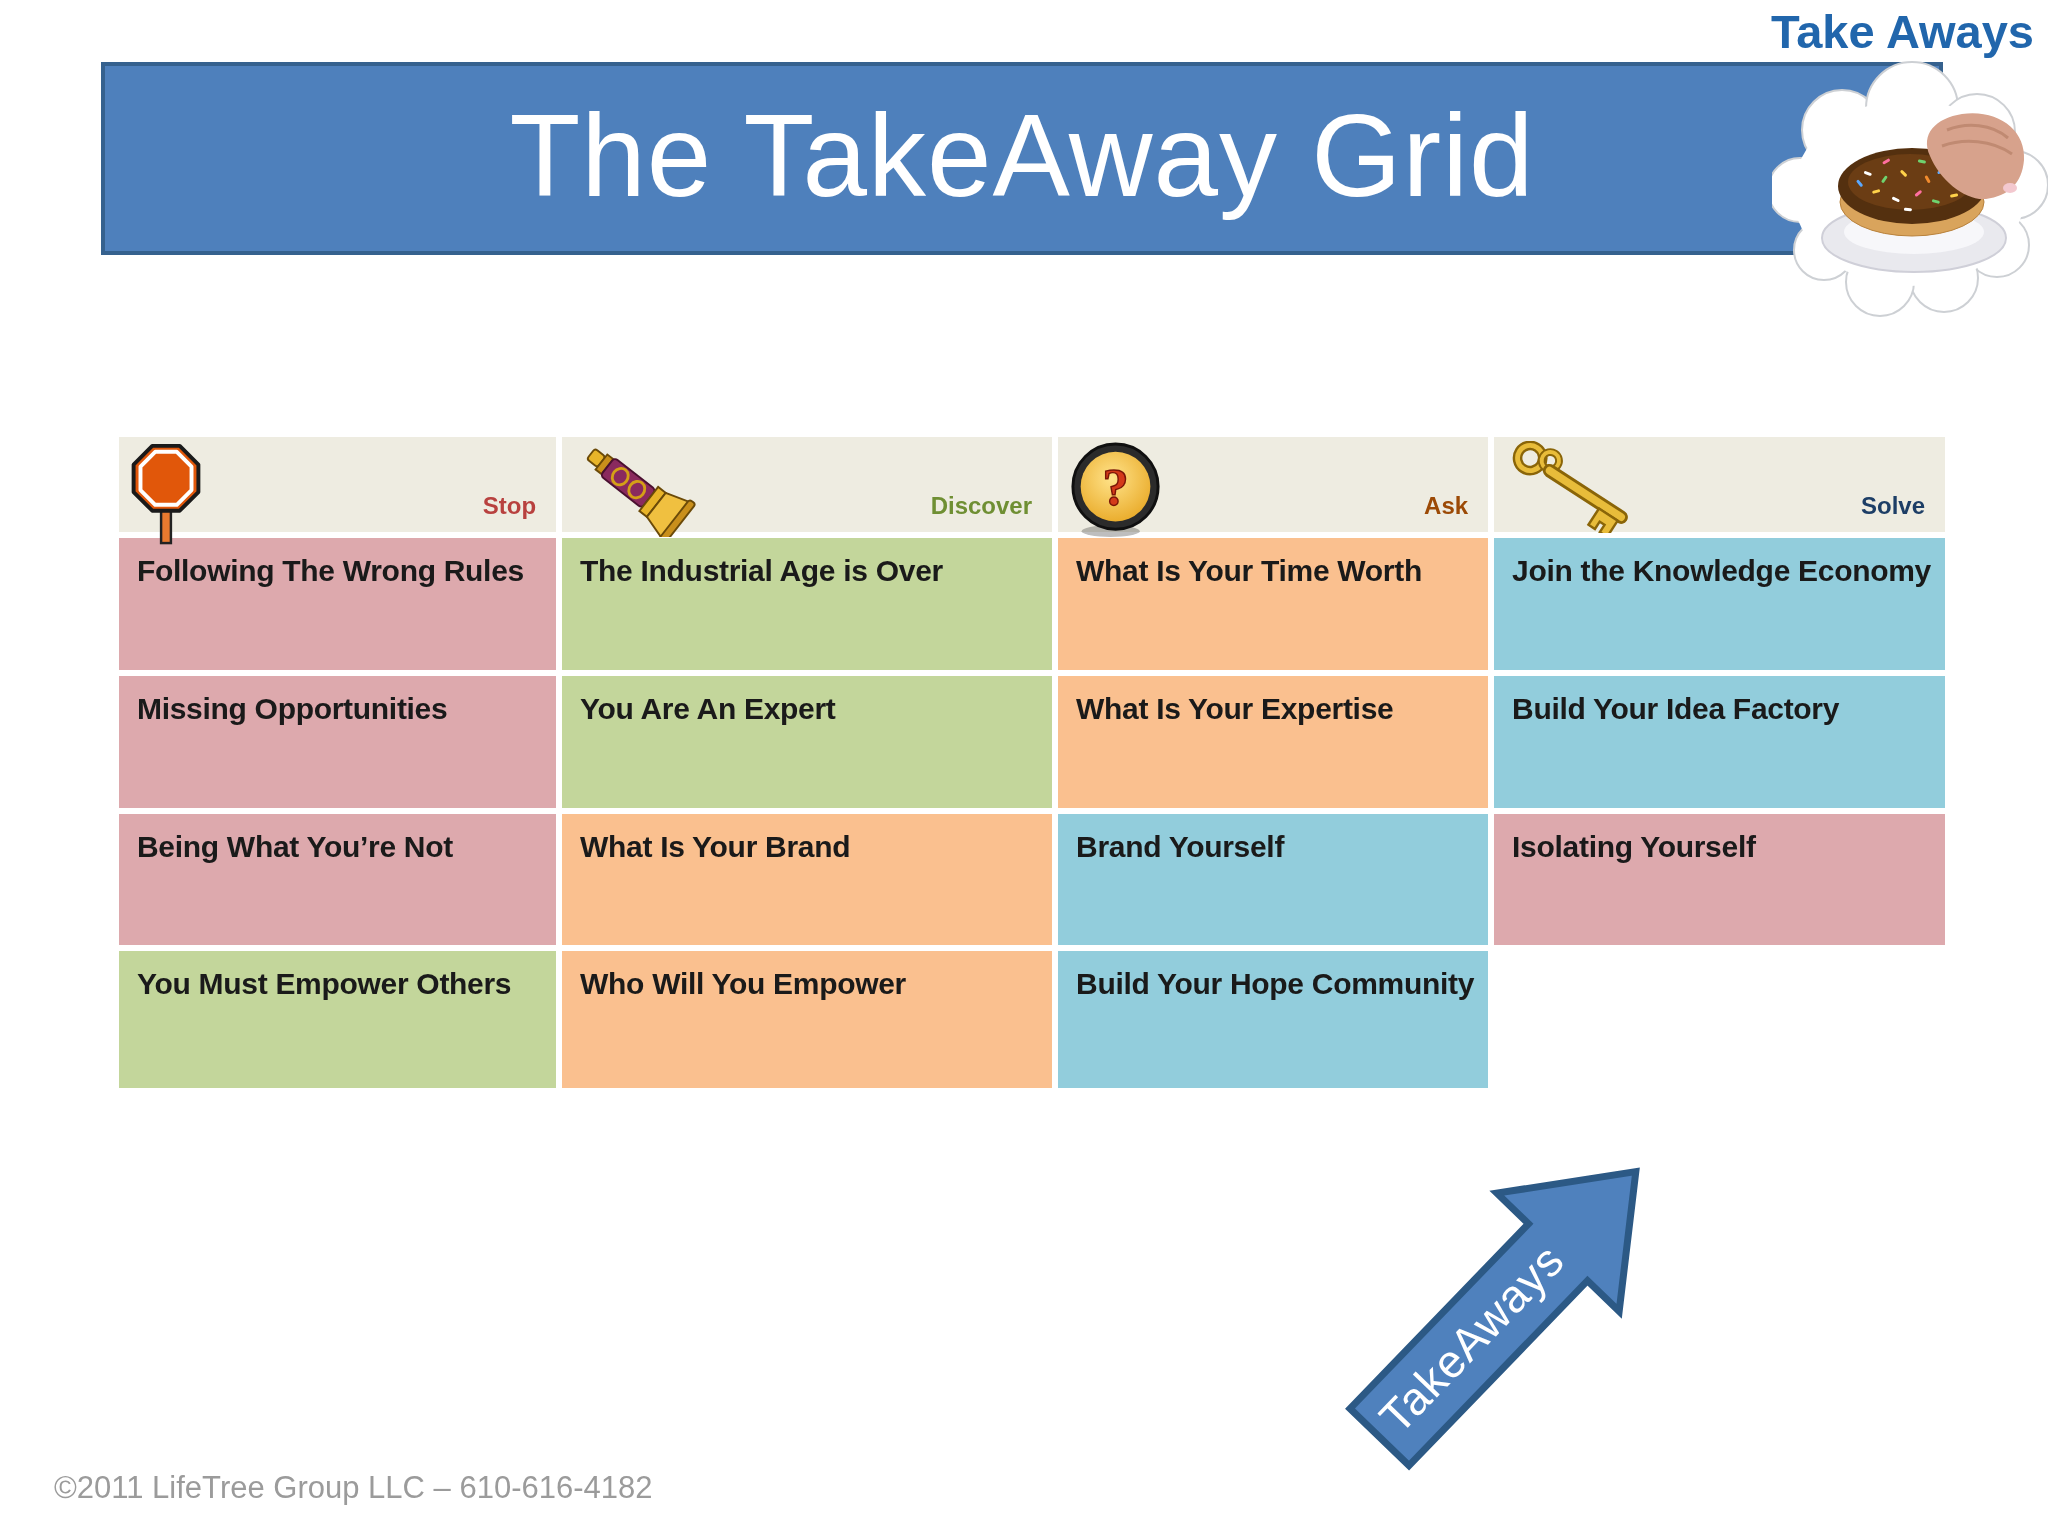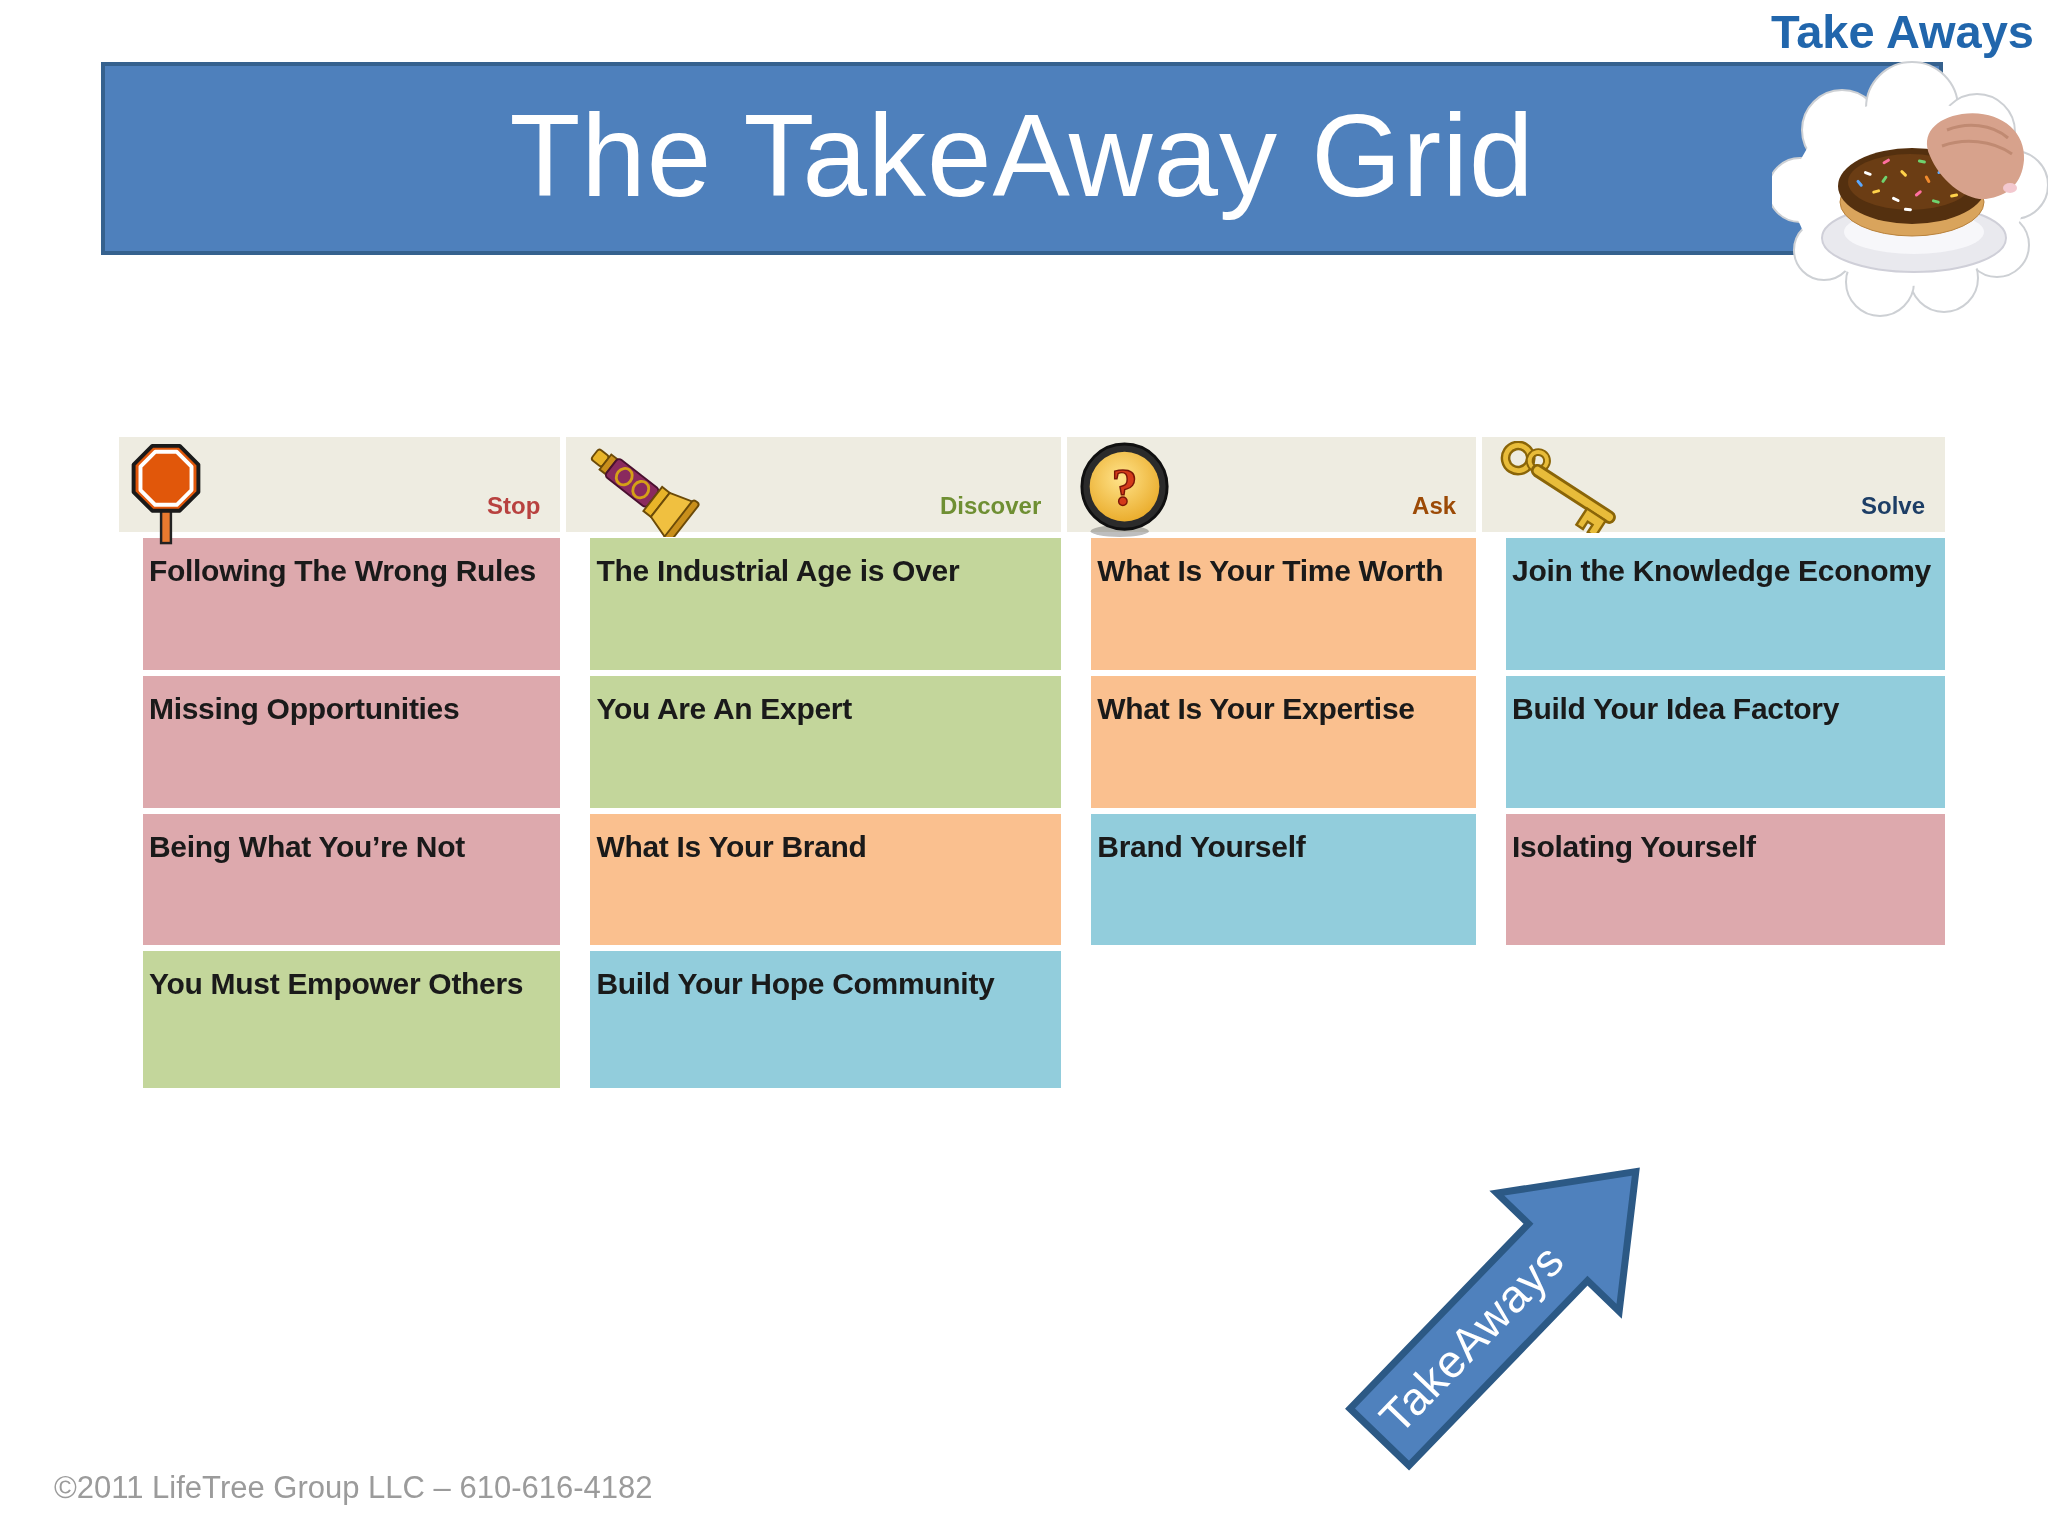--- a/index.html
+++ b/index.html
@@ -26,22 +26,22 @@
         grid-template-rows:95px 132px 132px 131px 137px;gap:6px;}
   .hcell{position:relative;background:#eeece1;display:flex;align-items:flex-end;
          justify-content:flex-end;padding:0 20px 12px 0;box-sizing:border-box;overflow:visible;}
   .hicon{position:absolute;left:12px;top:4px;line-height:0;}
   .hlabel{font-size:24px;font-weight:bold;}
   .col-stop .hlabel{color:#b8413f;}
   .col-discover .hlabel{color:#6f8f33;}
   .col-ask .hlabel{color:#9c4a06;}
   .col-solve .hlabel{color:#1d3e66;margin-left:48px;}
 
-  .cell{padding:16px 14px 0 6px;box-sizing:border-box;font-size:30px;font-weight:bold;
-        color:#1a1a1a;letter-spacing:-0.3px;margin-left:24px;}
+  .cell{padding:16px 14px 0 18px;box-sizing:border-box;font-size:30px;font-weight:bold;
+        color:#1a1a1a;letter-spacing:-0.3px;}
   .cell span{white-space:nowrap;}
   .bg-stop{background:#dda9ad;}
   .bg-discover{background:#c3d69b;}
   .bg-ask{background:#fac08f;}
   .bg-solve{background:#92cddc;}
 
   
   .arrow-wrap{position:absolute;left:1318px;top:1209px;width:380px;height:190px;
               transform:rotate(-46deg);}
   .arrow-wrap svg{position:absolute;left:0;top:0;}
@@ -180,20 +180,21 @@
     <div class="cell bg-discover"><span>You Are An Expert</span></div>
     <div class="cell bg-ask"><span>What Is Your Expertise</span></div>
     <div class="cell bg-solve"><span>Build Your Idea Factory</span></div>
 
     <div class="cell bg-stop"><span>Being What You’re Not</span></div>
     <div class="cell bg-ask"><span>What Is Your Brand</span></div>
     <div class="cell bg-solve"><span>Brand Yourself</span></div>
 
     <div class="cell bg-stop"><span>Isolating Yourself</span></div>
     <div class="cell bg-discover"><span>You Must Empower Others</span></div>
+    <div class="cell bg-ask"><span>Who Will You Empower</span></div>
     <div class="cell bg-solve"><span>Build Your Hope Community</span></div>
 
   </div>
 
   <div class="arrow-wrap">
     <svg width="380" height="190" viewBox="0 0 380 190">
       <polygon points="5,54 262,54 262,10 374,95 262,180 262,136 5,136" fill="#4f81bd" stroke="#2c5985" stroke-width="7" stroke-linejoin="miter"></polygon>
     </svg>
     <div class="arrow-label">TakeAways</div>
   </div>

